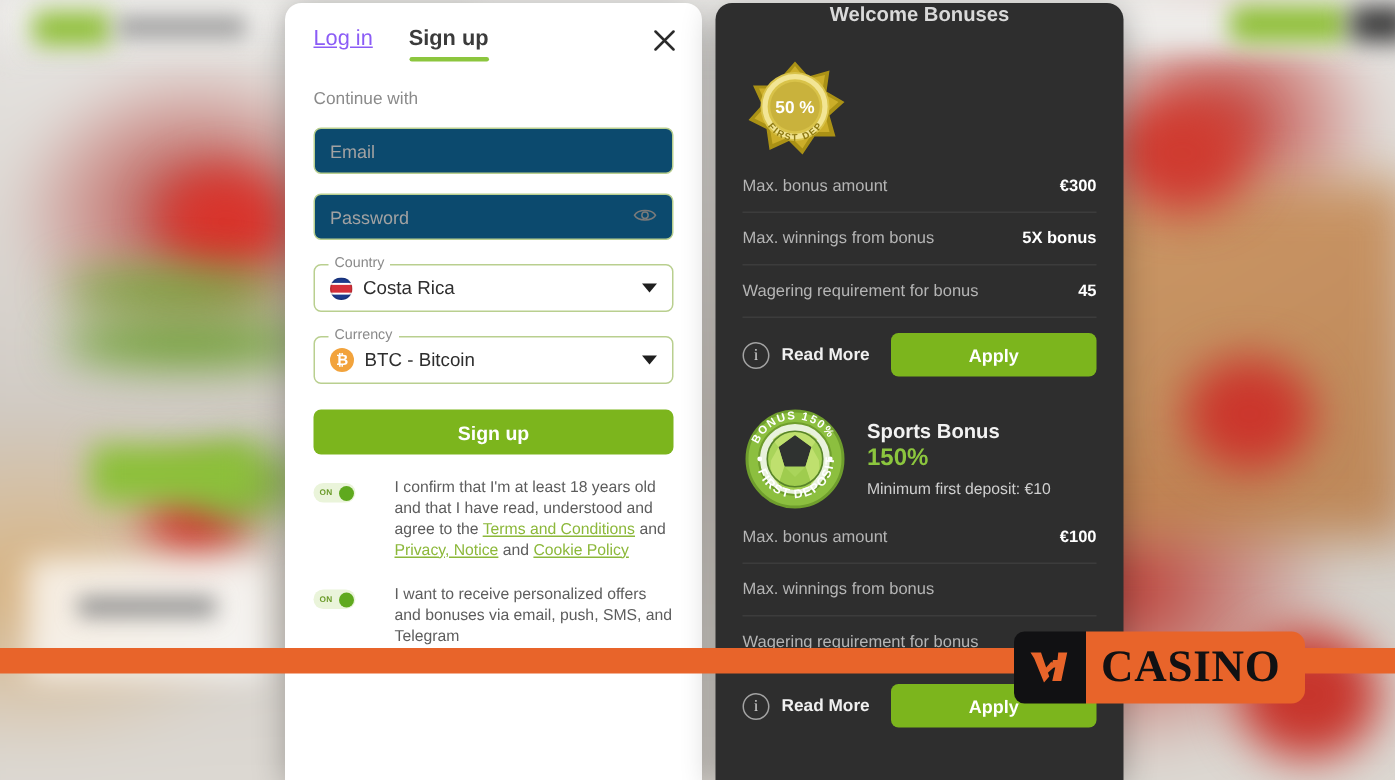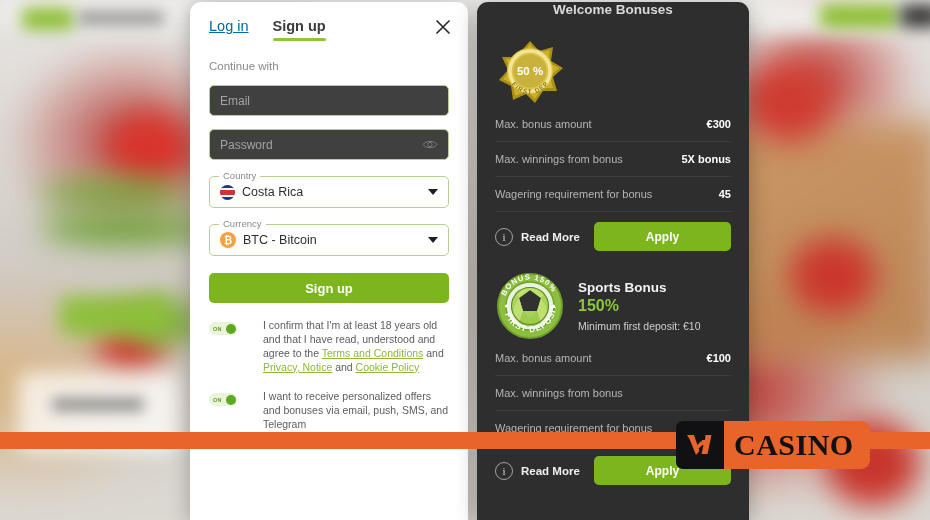--- a/index.html
+++ b/index.html
@@ -101,36 +101,36 @@
     background: #ffffff; border-radius: 11px 11px 0 0;
     box-shadow: 0 4px 22px rgba(0,0,0,.28);
     z-index: 20; overflow: hidden;
   }
   .modal-inner { padding: 16px 19px 0 19px; }
   .tabs { display: flex; align-items: flex-start; gap: 24px; position: relative; }
   .tab {
     font-size: 14.5px; color: #3b3b3b; padding-bottom: 7px; cursor: pointer;
     position: relative; font-weight: 600;
   }
-  .tab.muted { color: #0369a1; font-weight: 500; text-decoration: underline; }
+  .tab.muted { color: #8b5cf6; font-weight: 500; text-decoration: underline; }
   .tab.active::after {
     content: ""; position: absolute; left: 0; right: 0; bottom: 0;
     height: 3px; background: #8cc63e; border-radius: 2px;
   }
   .close-btn {
     position: absolute; right: 14px; top: 14px; width: 22px; height: 22px;
     display: flex; align-items: center; justify-content: center; cursor: pointer;
   }
   .continue-with { margin-top: 19px; font-size: 11.5px; color: #8a8a8a; }
 
   .field {
     position: relative; margin-top: 13px; height: 31px;
     border: 1px solid #b9cf8f; border-radius: 5px;
     display: flex; align-items: center; padding: 0 10px;
-    background: #404040;
+    background: #0c4a6e;
   }
   .field .ph { font-size: 12px; color: #a2a2a2; }
   .field .eye { position: absolute; right: 10px; top: 50%; transform: translateY(-50%); }
 
   .select-field {
     position: relative; margin-top: 16px; height: 32px;
     border: 1px solid #b9cf8f; border-radius: 5px;
     display: flex; align-items: center; padding: 0 10px; gap: 7px;
   }
   .select-field .legend {

